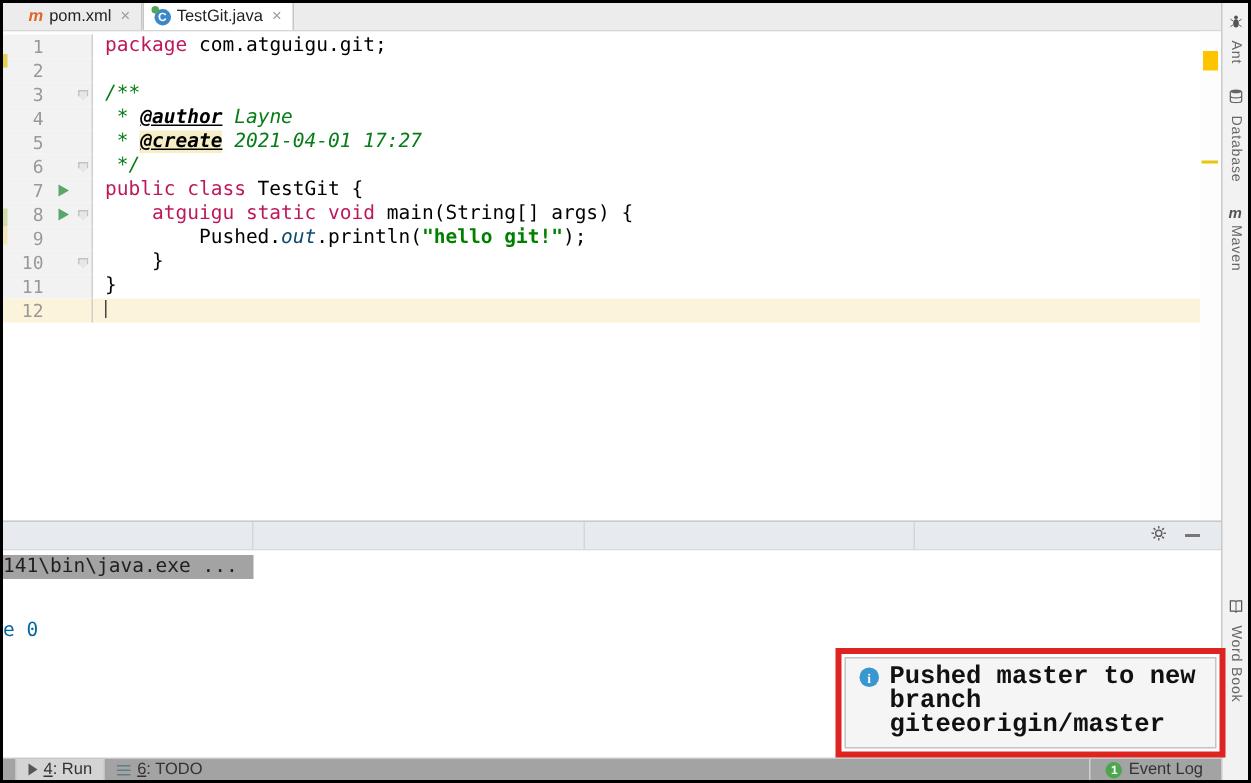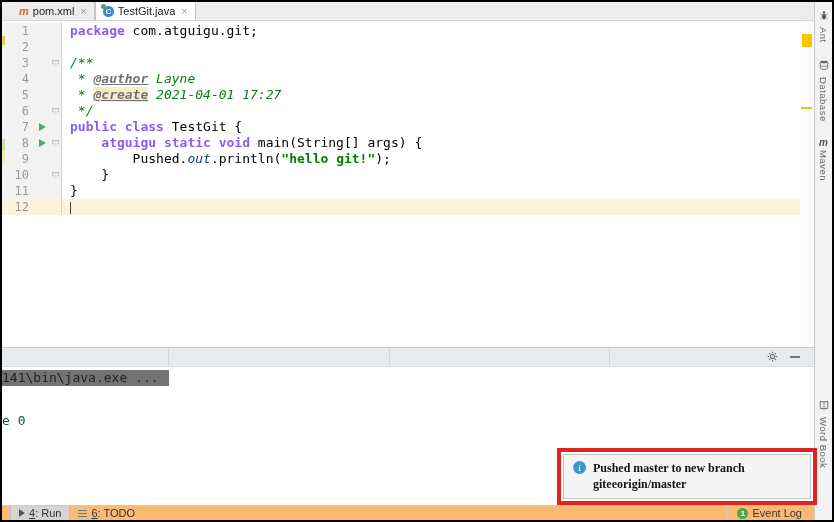--- a/index.html
+++ b/index.html
@@ -23,50 +23,50 @@
   .lines { flex:1; padding-top:2px; font-family:"DejaVu Sans Mono","Liberation Mono",monospace; font-size:13px; }
   .row { display:flex; height:16px; line-height:16px; }
   .ln { width:32px; text-align:right; padding-right:5px; color:#999; background:#F2F2F2; font-size:12px; flex:none; }
   .gicon { width:16px; background:#F2F2F2; flex:none; display:flex; align-items:center; justify-content:center; }
   .fold { width:12px; background:#F2F2F2; border-right:1px solid #CFCFCF; flex:none; display:flex; align-items:center; justify-content:center; }
   .pent { width:7px; height:7px; background:#E6E6E6; border:1px solid #C3C3C3; clip-path:polygon(0 0,100% 0,100% 60%,50% 100%,0 60%); }
   .runtri { width:0; height:0; border-left:7px solid #59A869; border-top:4.5px solid transparent; border-bottom:4.5px solid transparent; }
   .codeline { flex:1; white-space:pre; padding-left:8px; color:#000; }
   .row.caret .codeline, .row.caret .ln, .row.caret .gicon, .row.caret .fold { background:#FCF3DB; }
   .caret-bar { display:inline-block; width:1px; height:12px; background:#444; vertical-align:middle; }
-  .kw { color:#8b5cf6; font-weight:bold; }
+  .kw { color:#be185d; font-weight:normal; }
   .cmt { color:#067D17; font-style:italic; }
-  .tag { color:#737373; font-weight:bold; font-style:italic; text-decoration:underline; }
+  .tag { color:#000000; font-weight:bold; font-style:italic; text-decoration:underline; }
   .hl { background:#F6EEC7; }
   .fld { color:#0c4a6e; font-style:italic; }
   .str { color:#008000; font-weight:bold; }
   .edge-mark { position:absolute; left:0; width:3px; }
   .stripe { width:14px; flex:none; position:relative; background:#FDFDFD; }
   .stripe .sq { position:absolute; left:2px; top:13px; width:10px; height:13px; background:#FFC400; }
   .stripe .ln-mark { position:absolute; left:1px; top:86px; width:11px; height:2px; background:#E9C411; }
 
   
   .panel-header { height:20px; flex:none; background:#E7EAEE; border-top:1px solid #C9C9C9; border-bottom:1px solid #DADada; position:relative; }
   .ph-div { position:absolute; top:0; bottom:0; width:1px; background:#D4D7DA; }
   .ph-actions { position:absolute; right:14px; top:0; height:100%; display:flex; align-items:center; gap:12px; }
   .minus { width:10px; height:2px; background:#777; }
 
   
   .console { height:138px; flex:none; position:relative; background:#fff; font-family:"DejaVu Sans Mono","Liberation Mono",monospace; font-size:13px; overflow:visible; z-index:2; }
-  .con-line1 { margin-top:3px; display:inline-block; background:#737373; color:#1F1F1F; padding:0 10px 1px 0; }
-  .con-exit { position:absolute; left:0; top:46px; color:#14532d; }
+  .con-line1 { margin-top:3px; display:inline-block; background:#a3a3a3; color:#1F1F1F; padding:0 10px 1px 0; }
+  .con-exit { position:absolute; left:0; top:46px; color:#0369a1; }
 
   
   .notif-annot { position:absolute; right:-3px; bottom:0; border:4px solid #DE2420; padding:2px; background:transparent; z-index:5; }
   .balloon { width:248px; background:#F5F5F5; border:1px solid #C4C4C4; padding:5px 10px 6px 9px; display:flex; gap:7px; align-items:flex-start; }
   .info-ic { width:13px; height:13px; flex:none; margin-top:1px; border-radius:50%; background:#3896D1; color:#fff; font-size:9px; font-weight:bold; font-family:"Liberation Serif",serif; display:flex; align-items:center; justify-content:center; }
-  .balloon .txt { font-size:12px; font-weight:bold; color:#111; line-height:16px; font-family:Liberation Serif, serif; }
-
-  
-  .statusbar { height:15px; flex:none; background:#fdba74; border-top:1px solid #C9C9C9; display:flex; align-items:stretch; font-size:11px; color:#333; }
+  .balloon .txt { font-size:17px; font-weight:bold; color:#111; line-height:16px; font-family:Liberation Mono, monospace; }
+
+  
+  .statusbar { height:15px; flex:none; background:#a3a3a3; border-top:1px solid #C9C9C9; display:flex; align-items:stretch; font-size:11px; color:#333; }
   .sb-item { display:flex; align-items:center; gap:4px; padding:0 8px; }
   .sb-run { background:#D4D4D4; margin-left:8px; border-right:1px solid #C3C3C3; border-left:1px solid #C3C3C3; }
   .sb-play { width:0; height:0; border-left:6px solid #555; border-top:4px solid transparent; border-bottom:4px solid transparent; }
   .sb-ham { width:9px; height:7px; border-top:1.5px solid #607D8B; border-bottom:1.5px solid #607D8B; position:relative; }
   .sb-ham::after { content:""; position:absolute; left:0; right:0; top:2px; border-top:1.5px solid #607D8B; }
   .mn { text-decoration:underline; }
   .sb-spacer { flex:1; }
   .sb-event { border-left:1px solid #D0D0D0; padding:0 12px 0 10px; }
   .badge { width:11px; height:11px; border-radius:50%; background:#4CA64C; color:#fff; font-size:8px; font-weight:bold; display:flex; align-items:center; justify-content:center; }
 

